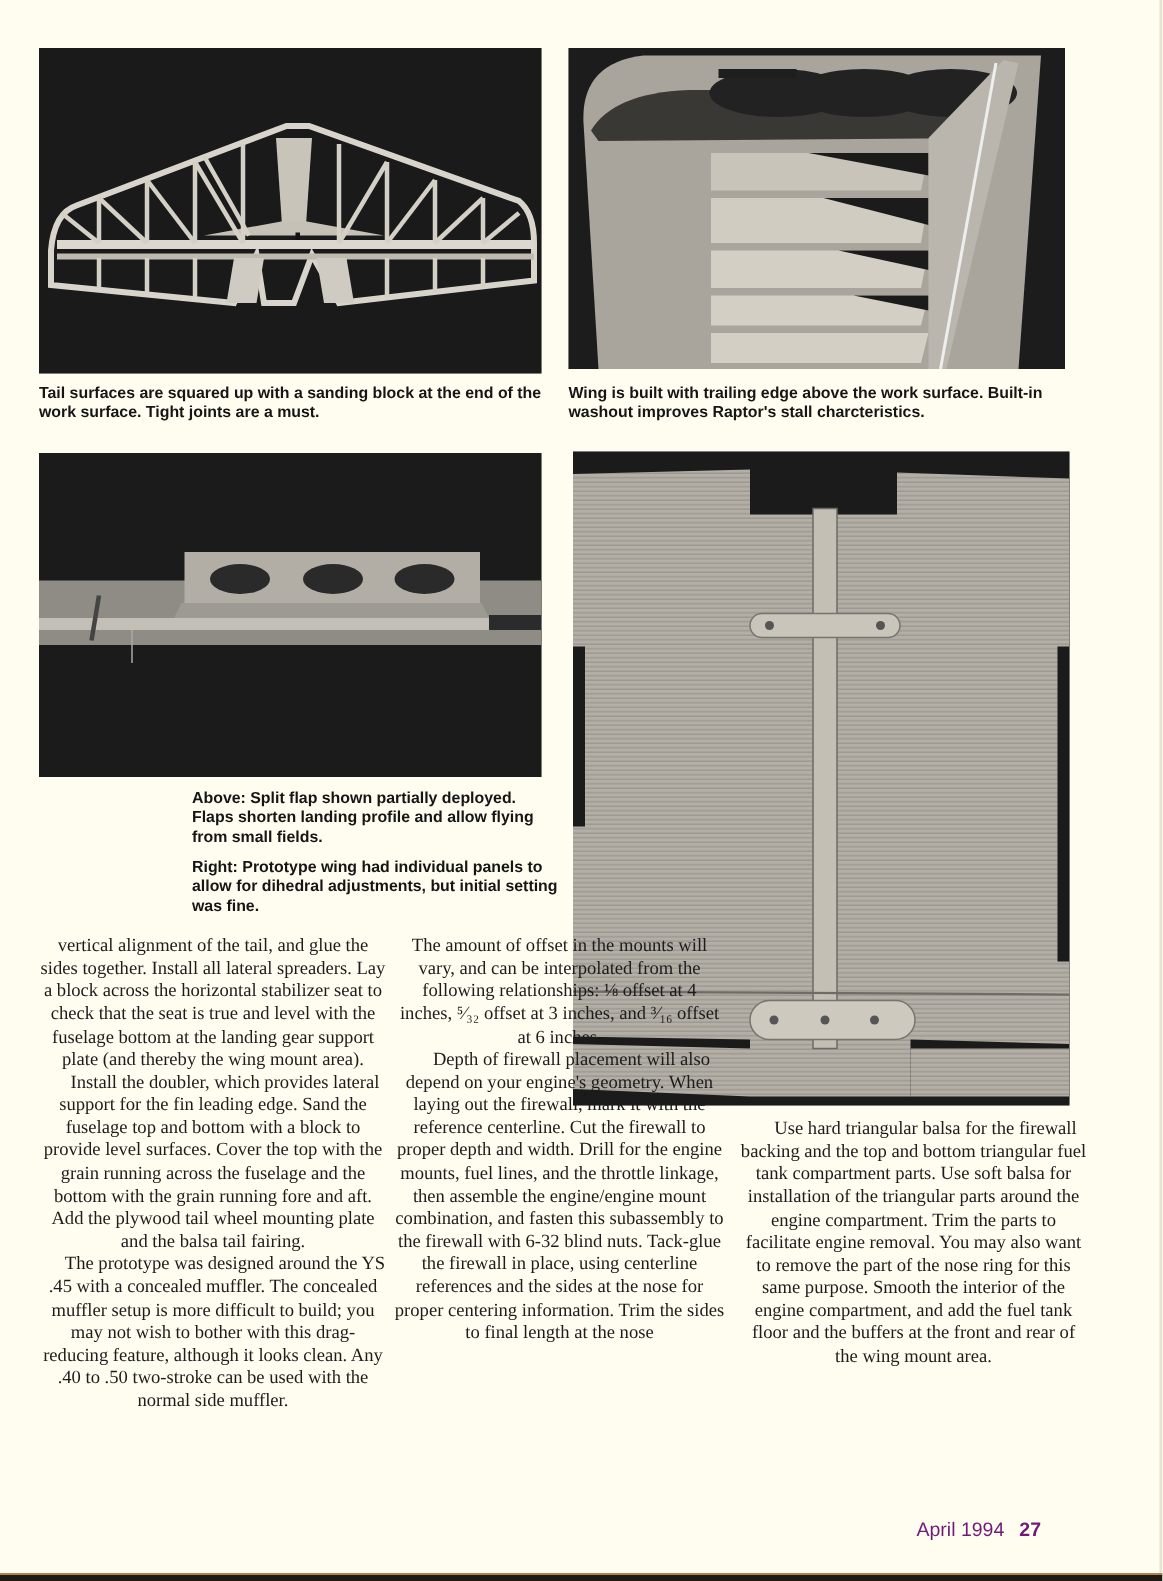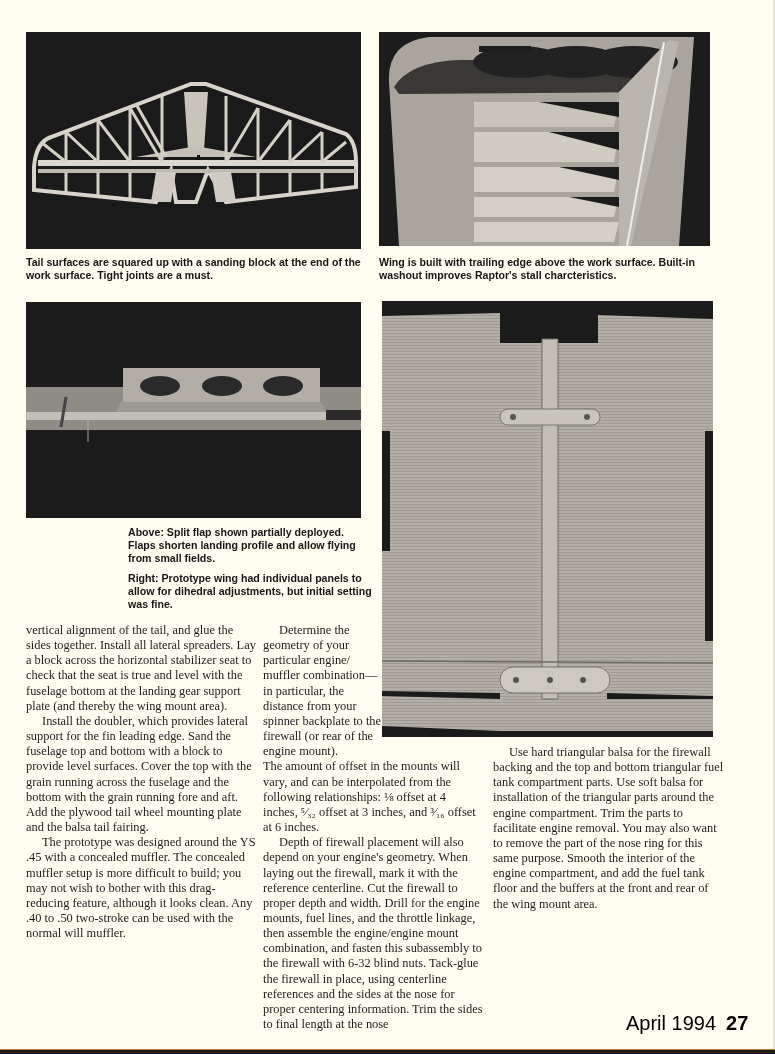--- a/index.html
+++ b/index.html
@@ -11,23 +11,23 @@
     }
     .page { position:absolute; left:0; top:0; width:773px; height:1049px; background:#fffdf0; border-right:2px solid #e9e2cf; }
     .bottom-band { position:absolute; left:0; top:1049px; width:775px; height:5px; background:#1e1a16; border-top:1px solid #b7803f; }
     .photo { position:absolute; background:#1b1b1b; overflow:hidden; }
     .photo svg { display:block; width:100%; height:100%; }
     .caption {
       position:absolute; font-family:"Liberation Sans", sans-serif; font-weight:bold;
       font-size:10.6px; line-height:13px; color:#151515; margin:0;
     }
     .col { position:absolute; font-size:12.4px; line-height:15.15px; color:#1c1c1c; }
-    .col p { margin:0; text-indent:16px; }
+    .col p { margin:0; text-indent:16px;text-align:center; }
     .col p.noindent { text-indent:0; }
-    .footer { position:absolute; left:626px; top:1012px; font-family:"Liberation Sans", sans-serif; font-size:20px; color:#000000; }
+    .footer { position:absolute; left:611px; top:1012px; font-family:"Liberation Sans", sans-serif; font-size:13px; color:#701a75; }
     .footer .pg { font-weight:bold; margin-left:10px; }
   </style>
 </head>
 <body>
 
 <div class="page">
 
   <div class="photo" style="left:26px;top:32px;width:335px;height:217px;">
     <svg viewBox="0 0 335 217" preserveAspectRatio="none">
       <rect width="335" height="217" fill="#1a1a1a"></rect>
@@ -140,25 +140,24 @@
       <circle cx="201" cy="379" r="3" fill="#555"></circle>
       <rect x="0" y="130" width="8" height="120" fill="#1b1b1b"></rect>
       <rect x="323" y="130" width="8" height="210" fill="#1b1b1b"></rect>
       <line x1="0" y1="360" x2="331" y2="362" stroke="#6f6c66" stroke-width="1.5"></line>
     </svg>
   </div>
 
   <div class="col" style="left:26px;top:623px;width:232px;">
     <p class="noindent">vertical alignment of the tail, and glue the sides together. Install all lateral spreaders. Lay a block across the horizontal stabilizer seat to check that the seat is true and level with the fuselage bottom at the landing gear support plate (and thereby the wing mount area).</p>
     <p>Install the doubler, which provides lateral support for the fin leading edge. Sand the fuselage top and bottom with a block to provide level surfaces. Cover the top with the grain running across the fuselage and the bottom with the grain running fore and aft. Add the plywood tail wheel mounting plate and the balsa tail fairing.</p>
-    <p>The prototype was designed around the YS .45 with a concealed muffler. The concealed muffler setup is more difficult to build; you may not wish to bother with this drag-reducing feature, although it looks clean. Any .40 to .50 two-stroke can be used with the normal will muffler.</p>
+    <p>The prototype was designed around the YS .45 with a concealed muffler. The concealed muffler setup is more difficult to build; you may not wish to bother with this drag-reducing feature, although it looks clean. Any .40 to .50 two-stroke can be used with the normal side muffler.</p>
   </div>
 
   <div class="col" style="left:263px;top:623px;width:220px;">
-    <p style="width:118px;">Determine the geometry of your particular engine/ muffler combination—in particular, the distance from your spinner backplate to the firewall (or rear of the engine mount).</p>
     <p class="noindent">The amount of offset in the mounts will vary, and can be interpolated from the following relationships: ⅛ offset at 4 inches, ⁵⁄₃₂ offset at 3 inches, and ³⁄₁₆ offset at 6 inches.</p>
     <p>Depth of firewall placement will also depend on your engine's geometry. When laying out the firewall, mark it with the reference centerline. Cut the firewall to proper depth and width. Drill for the engine mounts, fuel lines, and the throttle linkage, then assemble the engine/engine mount combination, and fasten this subassembly to the firewall with 6-32 blind nuts. Tack-glue the firewall in place, using centerline references and the sides at the nose for proper centering information. Trim the sides to final length at the nose</p>
   </div>
 
   <div class="col" style="left:493px;top:745px;width:232px;">
     <p>Use hard triangular balsa for the firewall backing and the top and bottom triangular fuel tank compartment parts. Use soft balsa for installation of the triangular parts around the engine compartment. Trim the parts to facilitate engine removal. You may also want to remove the part of the nose ring for this same purpose. Smooth the interior of the engine compartment, and add the fuel tank floor and the buffers at the front and rear of the wing mount area.</p>
   </div>
 
   <div class="footer">
     <span>April 1994</span><span class="pg">27</span>

